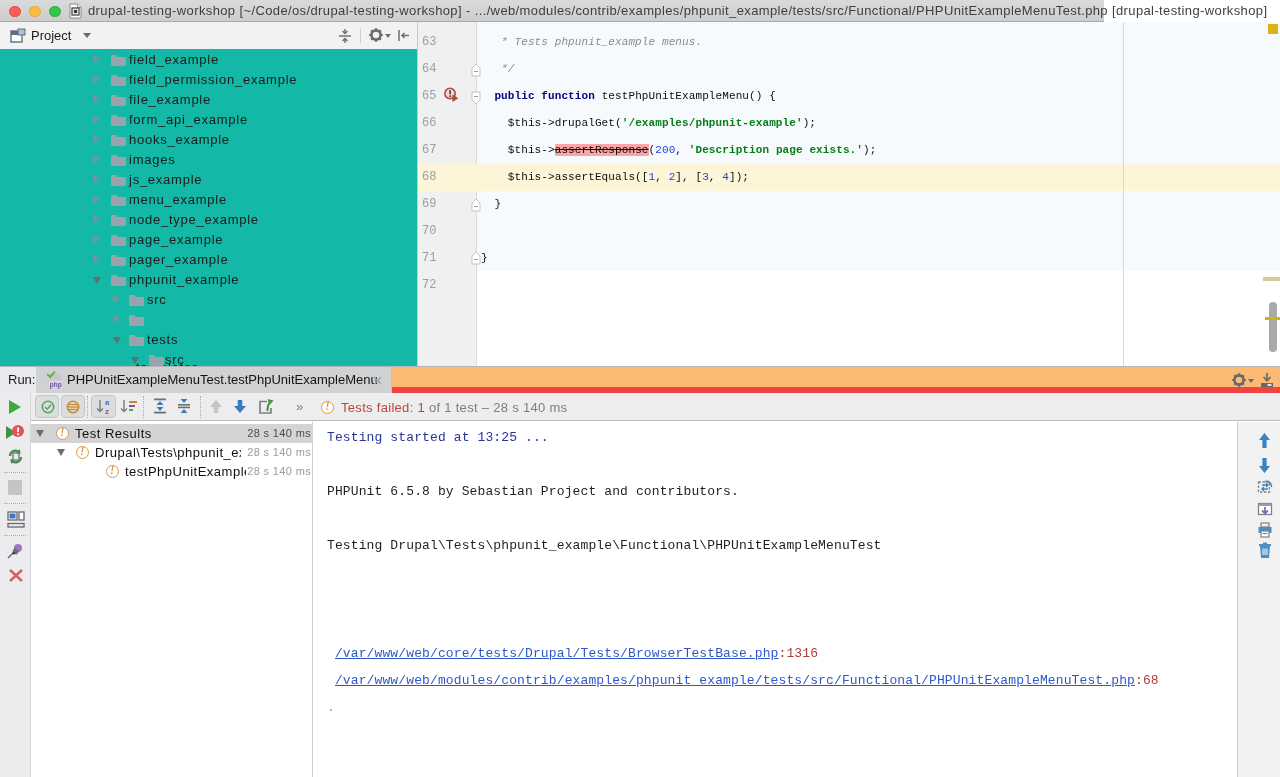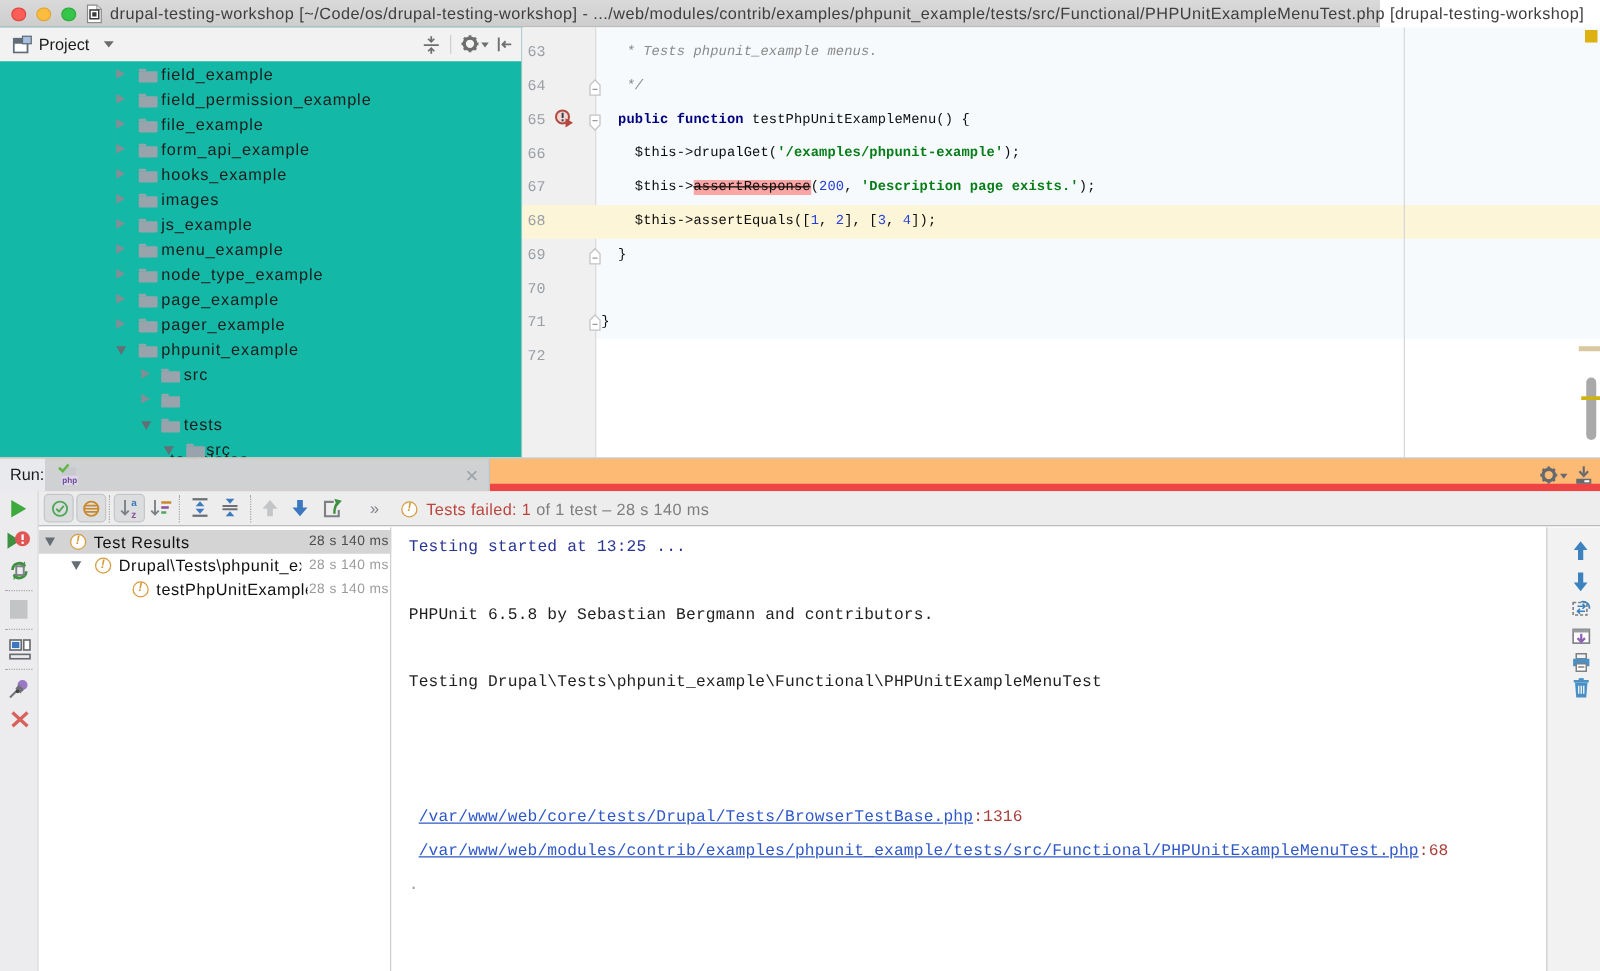--- a/index.html
+++ b/index.html
@@ -247,20 +247,21 @@
     <div id="tabrow-left" class="abs"></div>
     <div id="tab" class="abs"></div>
     <div class="abs" style="left:8px; top:5px; font-size:13px; color:#1a1a1a;">Run:</div>
 
     <svg class="abs" style="left:46px; top:3px;" width="18" height="19" viewBox="0 0 18 19">
       <rect x="3.5" y="4" width="11.5" height="7" fill="#c6cacd"></rect>
       <rect x="3" y="10.5" width="13.5" height="7.5" fill="#ddd4e9"></rect>
       <text x="9.8" y="16.7" font-size="6.5" font-family="Liberation Sans" font-weight="bold" fill="#6b4f94" text-anchor="middle">php</text>
       <path d="M1.2 4.2 L4.2 7 L8.8 1.6" stroke="#62b543" stroke-width="2" fill="none"></path>
     </svg>
+    <div class="abs" style="left:67px; top:5px; font-size:13px; color:#141414;">PHPUnitExampleMenuTest.testPhpUnitExampleMenu</div>
     <svg class="abs" style="left:373px; top:9px;" width="9" height="9" viewBox="0 0 9 9">
       <path d="M1 1 L8 8 M8 1 L1 8" stroke="#9aa0a6" stroke-width="1.4"></path>
     </svg>
 
     <svg class="abs" style="left:1231px; top:5px;" width="17" height="17" viewBox="0 0 17 17">
       <circle cx="8" cy="8" r="4.6" fill="none" stroke="#66696d" stroke-width="2.6"></circle>
       <path d="M11.6 8.0 L14.8 8.0 M10.5 10.5 L12.8 12.8 M8.0 11.6 L8.0 14.8 M5.5 10.5 L3.2 12.8 M4.4 8.0 L1.2 8.0 M5.5 5.5 L3.2 3.2 M8.0 4.4 L8.0 1.2 M10.5 5.5 L12.8 3.2" stroke="#66696d" stroke-width="2.2"></path>
     </svg>
     <div class="abs arr-d" style="left:1248px; border-left-width:3.5px; border-right-width:3.5px; border-top-width:4.5px; border-top-color:#66696d; top:12px;"></div>
     <svg class="abs" style="left:1260px; top:5px;" width="14" height="16" viewBox="0 0 14 16">
@@ -380,21 +381,21 @@
       <span class="dur">28 s 140 ms</span>
     </div>
     <div class="ttrow" style="top:40px; left:0; width:282px;">
       <i class="warnic" style="left:75px; top:3px;"></i>
       <span style="position:absolute; left:94px; width:121px; overflow:hidden;">testPhpUnitExampleMenu</span>
       <span class="dur">28 s 140 ms</span>
     </div>
   </div>
   <div id="console" class="abs">
     <div class="con blue" style="top:2px;">Testing started at 13:25 ...</div>
-    <div class="con" style="top:56px;">PHPUnit 6.5.8 by Sebastian Bergmann and contributors.</div>
+    <div class="con" style="top:56px;">PHPUnit 6.5.8 by Sebastian Project and contributors.</div>
     <div class="con" style="top:110px;">Testing Drupal\Tests\phpunit_example\Functional\PHPUnitExampleMenuTest</div>
     <div class="con" style="top:218px;"> <span class="lnk">/var/www/web/core/tests/Drupal/Tests/BrowserTestBase.php</span><span class="red">:1316</span></div>
     <div class="con" style="top:245px;"> <span class="lnk">/var/www/web/modules/contrib/examples/phpunit_example/tests/src/Functional/PHPUnitExampleMenuTest.php</span><span class="red">:68</span></div>
     <div class="con" style="top:272px; color:#9a9a9a;">.</div>
   </div>
   <div id="constrip" class="abs">
     <svg class="abs" style="left:20px; top:10px;" width="13" height="17" viewBox="0 0 13 17">
       <path d="M6.5 1 L12 8 L8.6 8 L8.6 16 L4.4 16 L4.4 8 L1 8 Z" fill="#3b82be"></path>
     </svg>
     <svg class="abs" style="left:20px; top:35px;" width="13" height="17" viewBox="0 0 13 17">

